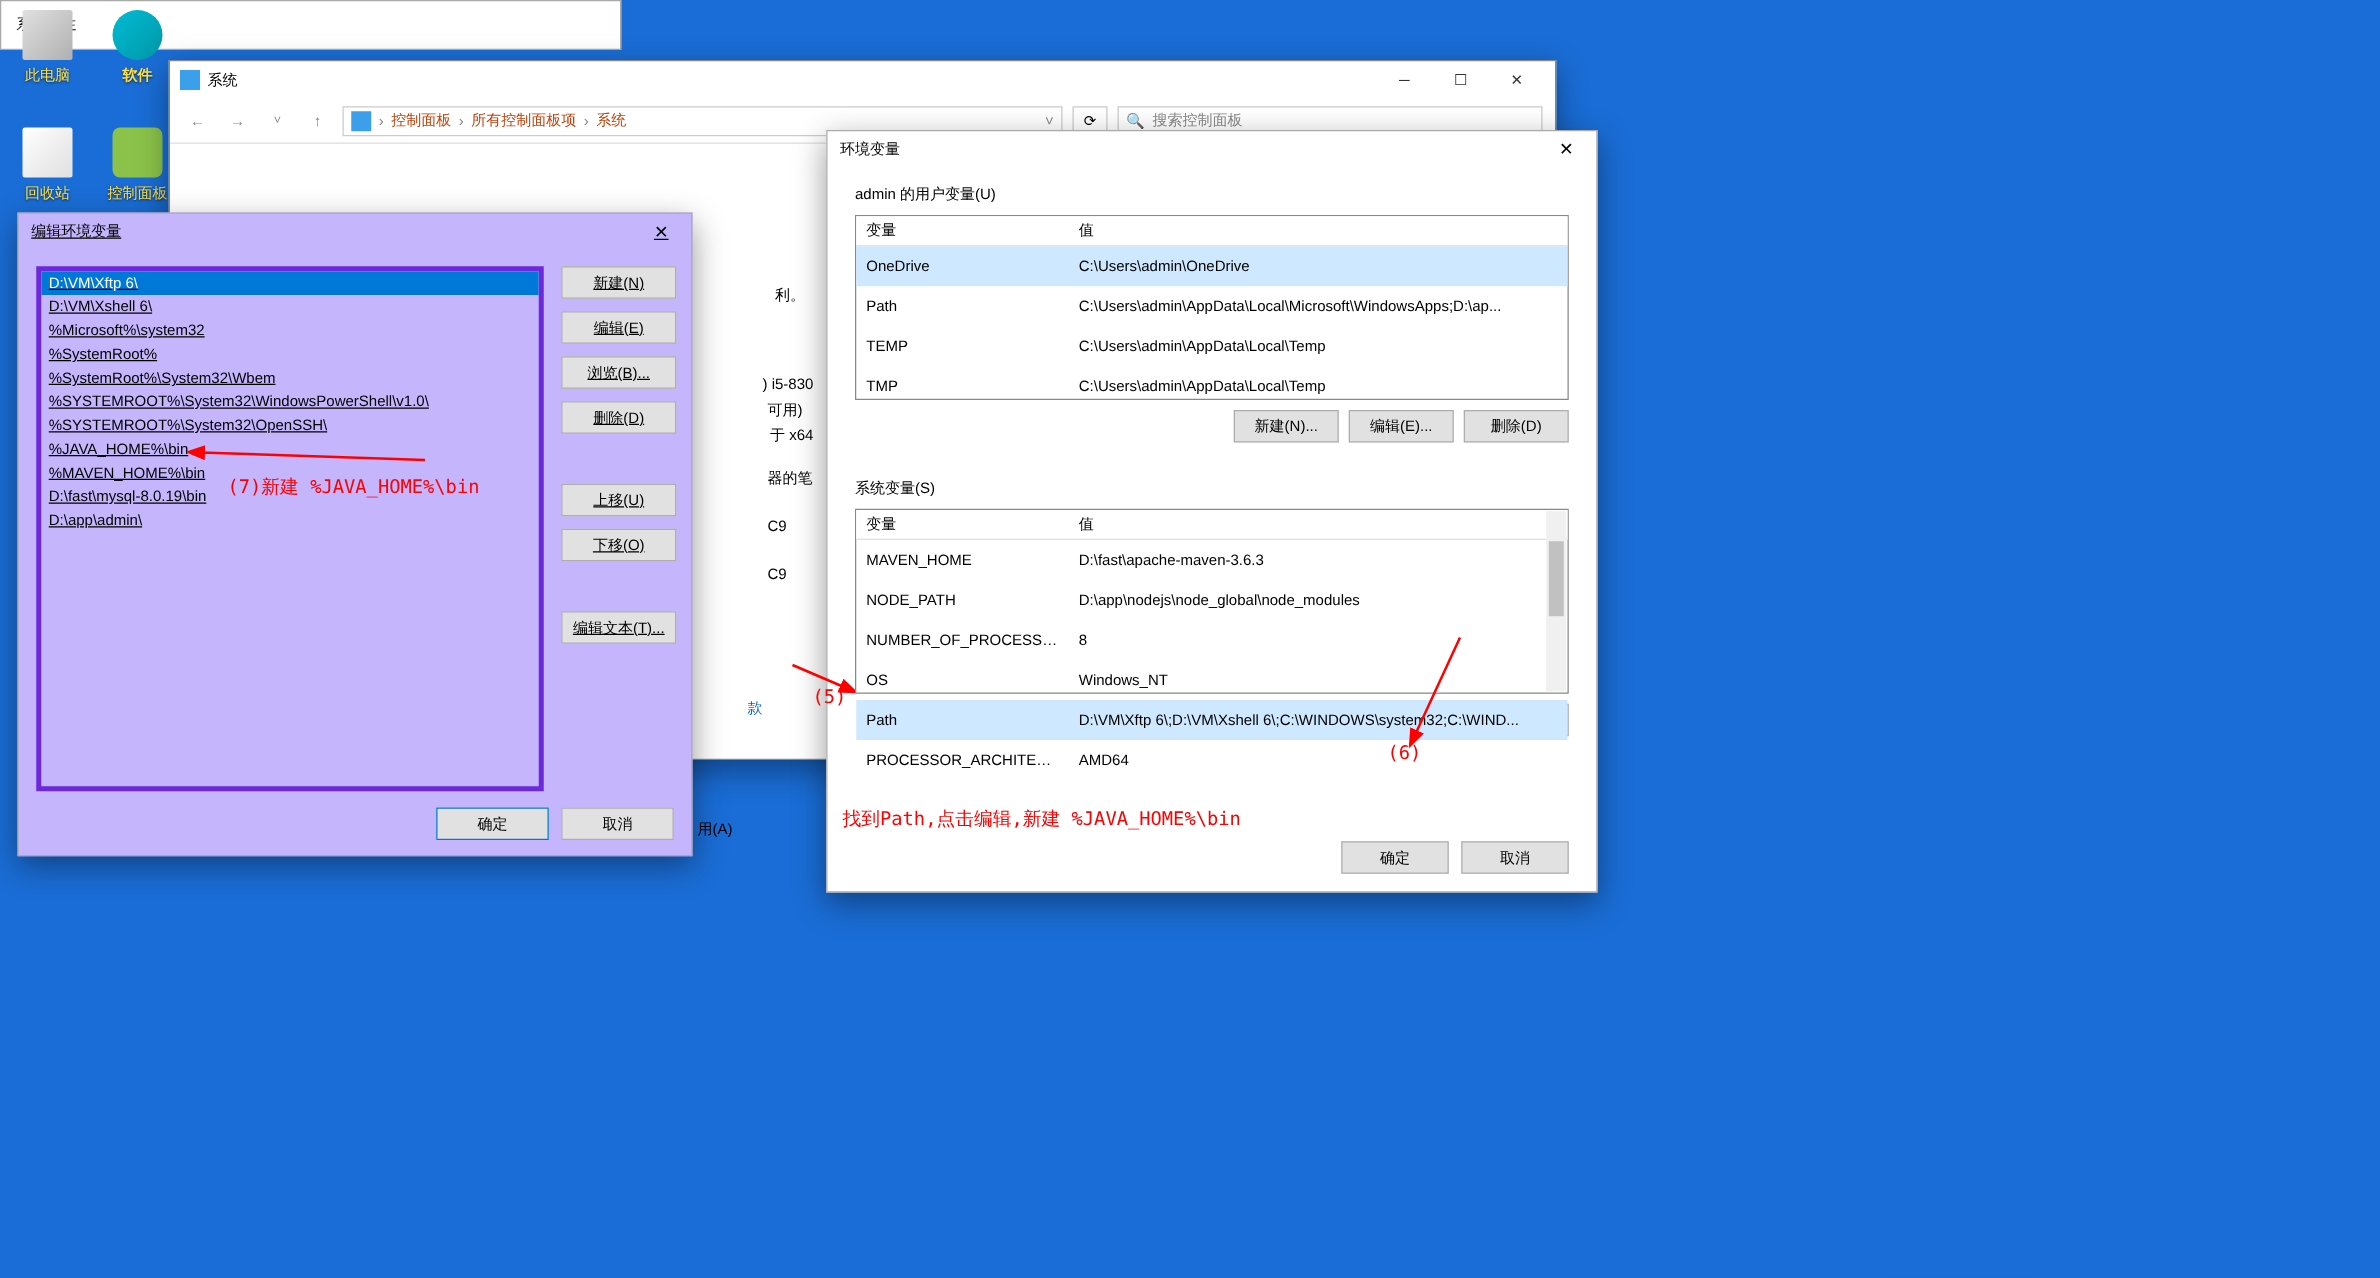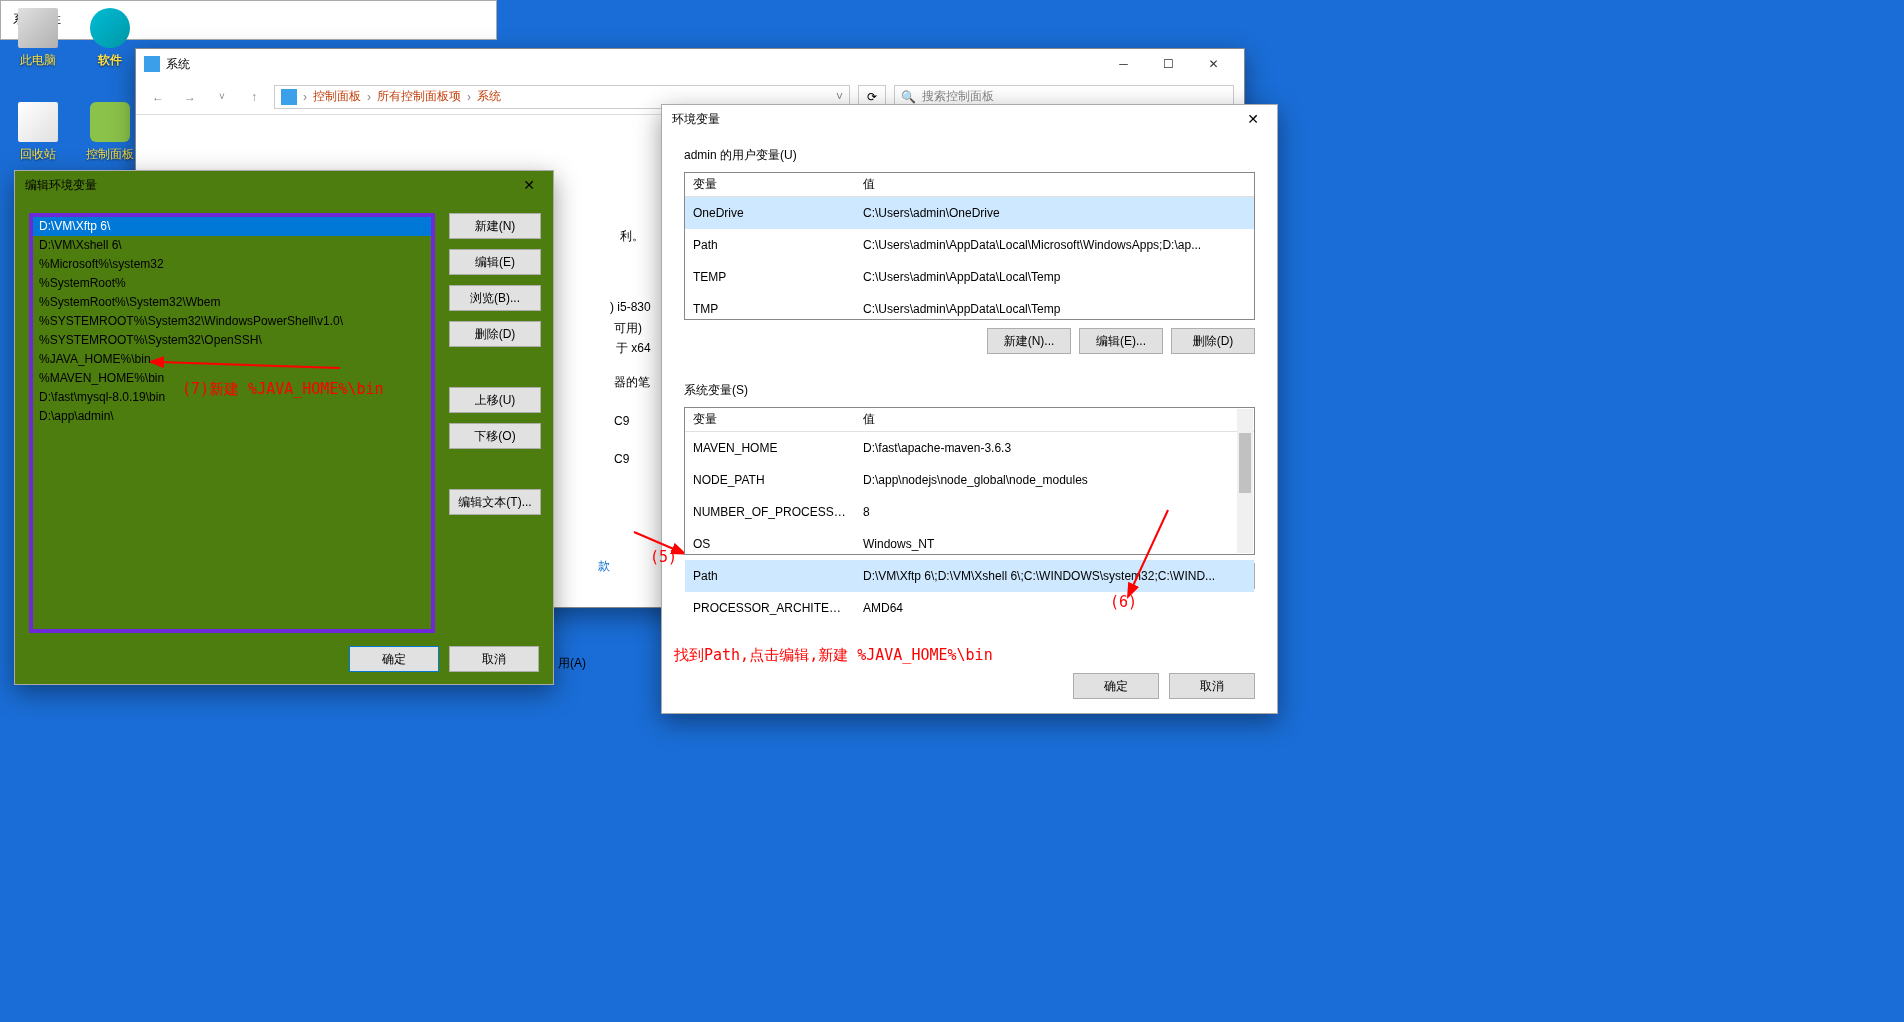--- a/index.html
+++ b/index.html
@@ -24,21 +24,21 @@
     .nav-arrow { width: 24px; height: 24px; color: #888; display: flex; align-items: center; justify-content: center; }
     .breadcrumb-box { flex: 1; display: flex; align-items: center; border: 1px solid #ccc; height: 24px; padding: 0 6px; gap: 6px; background: #fff; }
     .breadcrumb-box .bico { width: 16px; height: 16px; background: #3ba0e9; }
     .bc-item { color: #c2410c; }
     .bc-sep { color: #888; }
     .refresh-box { width: 28px; border: 1px solid #ccc; height: 24px; display: flex; align-items: center; justify-content: center; }
     .search-box { width: 340px; border: 1px solid #ccc; height: 24px; display: flex; align-items: center; padding: 0 6px; gap: 6px; color: #888; }
     
     .props-window { left: 120px; top: 126px; width: 497px; height: 40px; background: #fff; border: 1px solid #aaa; padding: 10px 12px; font-size: 12px; }
     
-    .edit-env-window { left: 14px; top: 170px; width: 540px; height: 515px; background: #4d7c0f; border: 1px solid #aaa; }
+    .edit-env-window { left: 14px; top: 170px; width: 540px; height: 515px; background: #c4b5fd; border: 1px solid #aaa; text-decoration: underline; }
     .dialog-title { height: 28px; display: flex; align-items: center; padding: 0 10px; font-size: 12px; }
     .dialog-close { width: 28px; text-align: center; font-size: 14px; }
     .edit-body { display: flex; padding: 14px 12px 10px 14px; gap: 14px; }
     .edit-list { flex: 1; border: 4px solid #6d28d9; height: 420px; overflow: hidden; }
     .edit-list .row { height: 19px; line-height: 19px; padding: 0 6px; font-size: 12px; color: #000; }
     .edit-list .row.selected { background: #0078d7; color: #fff; }
     .edit-buttons { width: 92px; display: flex; flex-direction: column; gap: 10px; }
     .winbtn { height: 26px; border: 1px solid #adadad; background: #e1e1e1; font-size: 12px; display: flex; align-items: center; justify-content: center; }
     .winbtn.primary { border-color: #0078d7; }
     .dialog-footer { position: absolute; bottom: 12px; right: 14px; display: flex; gap: 10px; }

